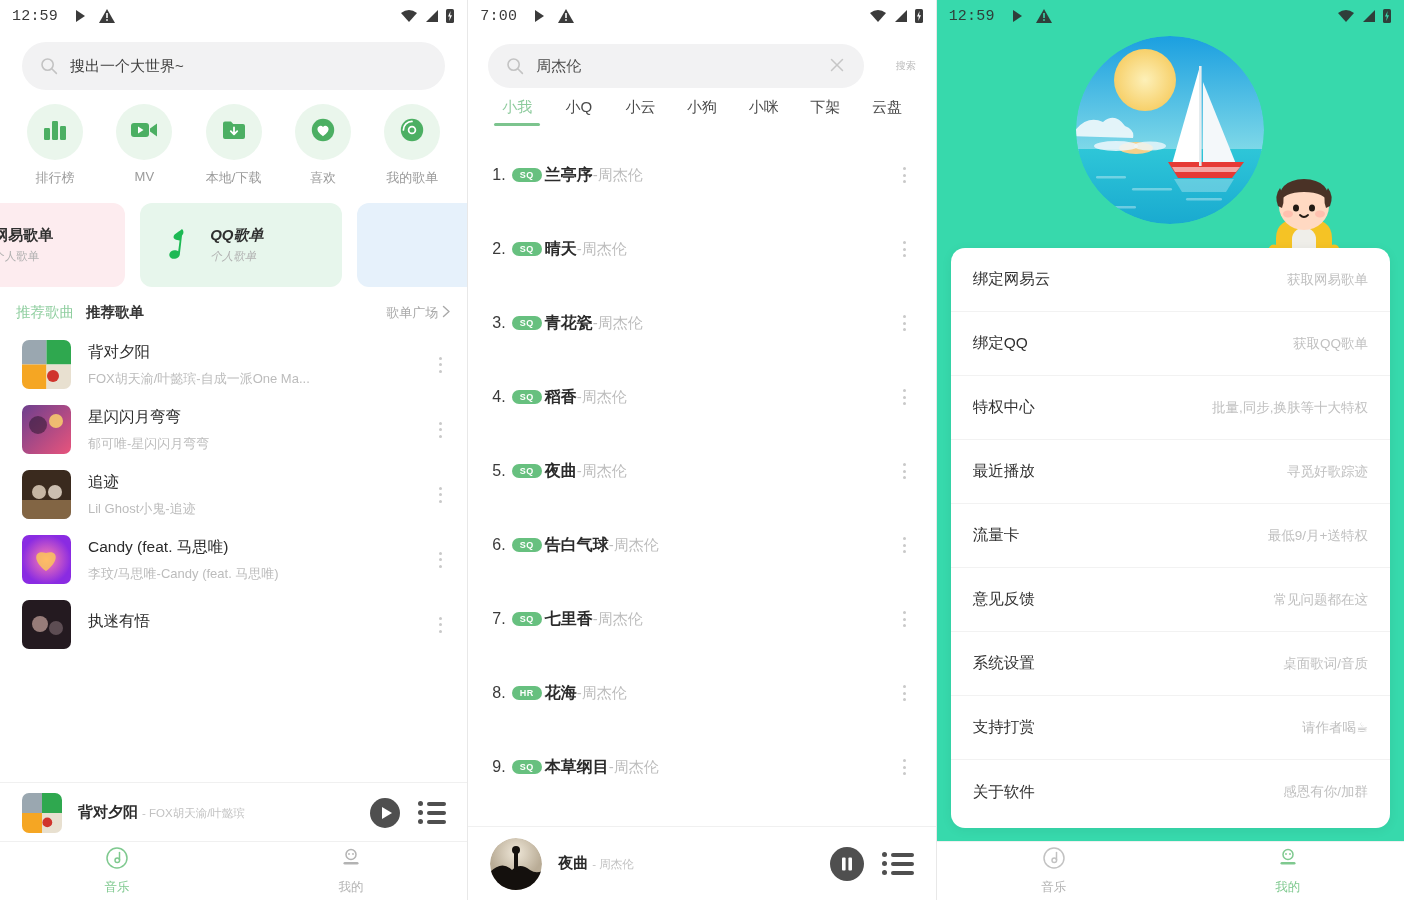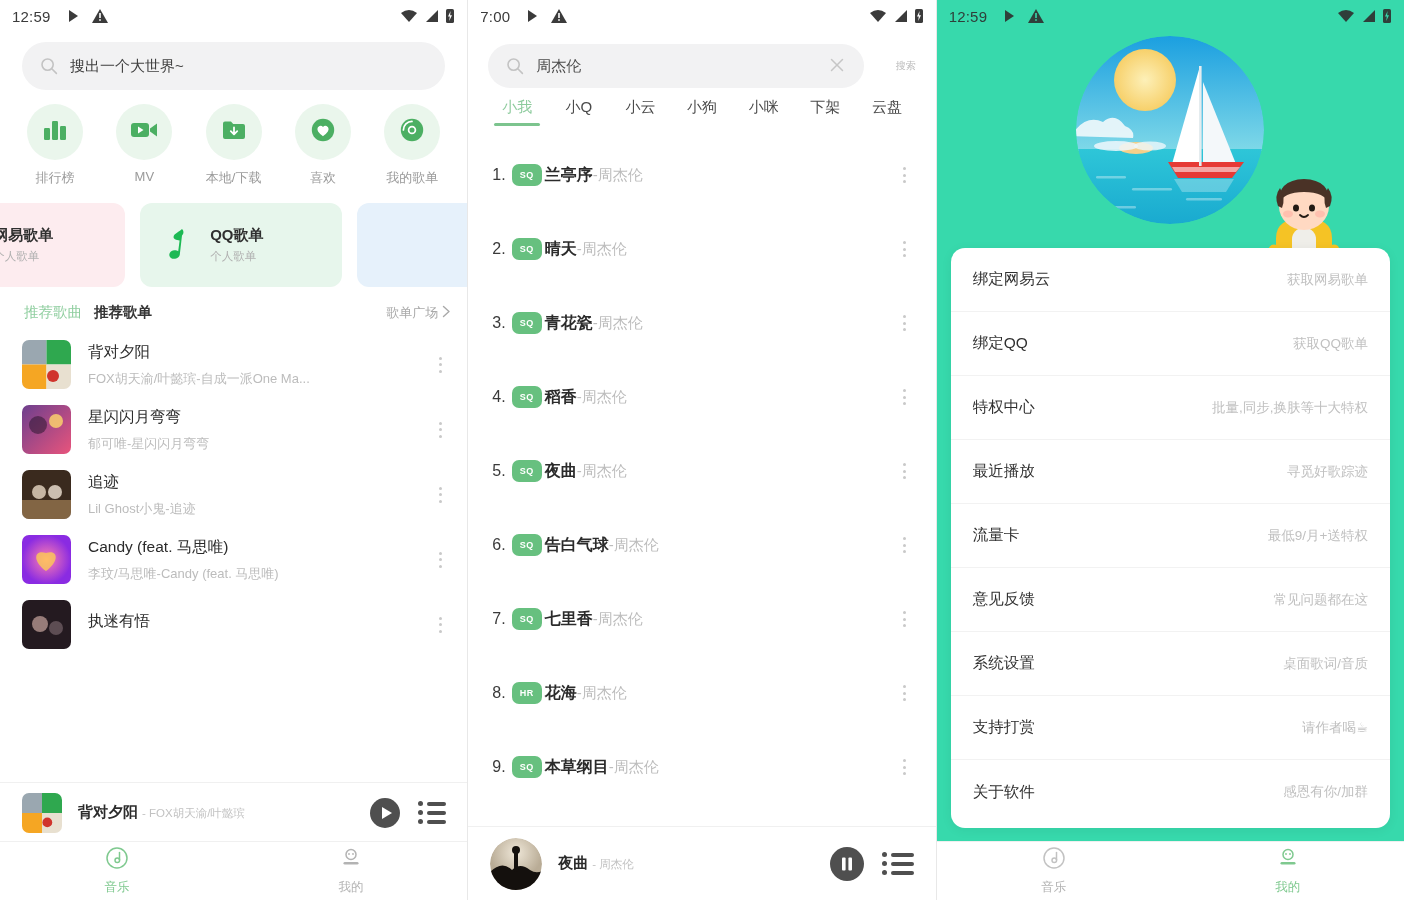--- a/index.html
+++ b/index.html
@@ -2,21 +2,21 @@
 <html><head>
 <meta charset="utf-8">
 <style>
   html,body{margin:0;padding:0;background:#fff;}
   body{width:1404px;height:900px;font-family:"Liberation Sans","DejaVu Sans",sans-serif;-webkit-font-smoothing:antialiased;}
   .screens{display:flex;width:1404px;height:900px;}
   .panel{width:468px;height:900px;position:relative;overflow:hidden;background:#fff;}
   .panel + .panel{border-left:1px solid #e8e8e8;}
 
   
-  .statusbar{height:32px;display:flex;align-items:center;padding:0 12px;font-size:15px;color:#3b3b3b;box-sizing:border-box;}
+  .statusbar{height:32px;display:flex;align-items:center;padding:0 12px;font-size:15px;color:#3b3b3b;box-sizing:border-box;font-family:Liberation Mono, monospace;}
   .statusbar .time{font-size:15px;letter-spacing:.2px;}
   .statusbar .sb-icons-left{display:flex;align-items:center;gap:14px;margin-left:18px;}
   .statusbar .spacer{flex:1;}
   .statusbar .sb-icons-right{display:flex;align-items:center;gap:6px;}
   .tri-play{width:0;height:0;border-left:9px solid #3b3b3b;border-top:6px solid transparent;border-bottom:6px solid transparent;}
   .warn{width:16px;height:14px;position:relative;}
   .warn svg{display:block;}
   .wifi svg,.sig svg,.bat svg{display:block;}
   .statusbar.light{color:#ffffff;}
   .statusbar.light .tri-play{border-left-color:#2f3f3a;}
@@ -30,28 +30,28 @@
   .searchbar .clear{margin-left:auto;color:#c4c4c4;font-size:20px;line-height:1;}
 
   .quick{display:flex;justify-content:space-between;padding:14px 24px 0 24px;}
   .quick-item{width:62px;display:flex;flex-direction:column;align-items:center;}
   .quick-circle{width:56px;height:56px;border-radius:50%;background:#eaf6ec;display:flex;align-items:center;justify-content:center;}
   .quick-label{margin-top:9px;font-size:13px;color:#9a9a9a;white-space:nowrap;}
 
   .cards{display:flex;gap:15px;padding:16px 0 0 15px;overflow:hidden;justify-content:center;}
   .card{width:202px;height:84px;border-radius:12px;display:flex;align-items:center;padding:0 18px;box-sizing:border-box;flex:0 0 auto;}
   .card.pink{background:#fdecef;}
-  .card.green{background:#e7f6ec;}
+  .card.green{background:#e7f6ec;font-style:italic;}
   .card.blue{background:#e6f1fb;}
   .card-ico{width:38px;flex:0 0 38px;display:flex;align-items:center;justify-content:center;}
   .card-txt{margin-left:14px;}
   .card-t{font-size:15px;color:#2f2f2f;font-weight:600;}
   .card-s{font-size:11.5px;color:#b1b1b1;margin-top:4px;}
 
-  .sectionrow{display:flex;align-items:baseline;padding:16px 16px 10px 16px;margin-left:8px;}
+  .sectionrow{display:flex;align-items:baseline;padding:16px 16px 10px 16px;}
   .sec-tab{font-size:14.5px;margin-right:12px;}
   .sec-tab.active{color:#8fce9f;}
   .sec-tab.inactive{color:#363636;font-weight:600;}
   .sec-more{margin-left:auto;font-size:13px;color:#a9a9a9;display:flex;align-items:center;gap:4px;}
 
   .songlist{padding:0 0 0 0;}
   .songrow{display:flex;align-items:center;padding:7px 16px 7px 22px;height:65px;box-sizing:border-box;}
   .thumb{width:49px;height:49px;border-radius:7px;flex:0 0 49px;overflow:hidden;position:relative;}
   .songmeta{margin-left:17px;flex:1;min-width:0;}
   .song-t{font-size:15.5px;color:#2b2b2b;white-space:nowrap;overflow:hidden;text-overflow:ellipsis;}
@@ -82,21 +82,21 @@
   .p2-search{padding:12px 20px 0 20px;display:flex;align-items:center;}
   .p2-search .searchbar{flex:1;height:44px;border-radius:22px;}
   .p2-btn{margin-left:32px;font-size:10px;color:#b9b9b9;}
   .tabs{display:flex;padding:10px 18px 0 18px;gap:0;}
   .tab{flex:1;text-align:center;font-size:15px;color:#4a4a4a;padding-bottom:9px;position:relative;}
   .tab.active{color:#8dcb9d;}
   .tab.active:after{content:"";position:absolute;left:50%;transform:translateX(-50%);bottom:0;width:46px;height:3px;border-radius:2px;background:#7cc48e;}
   .results{padding-top:12px;}
   .resrow{display:flex;align-items:center;height:74px;padding:0 20px 0 24px;box-sizing:border-box;}
   .res-idx{font-size:16px;color:#3a3a3a;margin-right:6px;}
-  .badge{display:inline-flex;align-items:center;justify-content:center;min-width:22px;height:22px;padding:0 4px;border-radius:7px;background:#67c07f;color:#fff;font-size:9px;font-weight:700;letter-spacing:.3px;margin-right:3px;}
+  .badge{display:inline-flex;align-items:center;justify-content:center;min-width:22px;height:14px;padding:0 4px;border-radius:7px;background:#67c07f;color:#fff;font-size:9px;font-weight:700;letter-spacing:.3px;margin-right:3px;}
   .res-name{font-size:16px;color:#2b2b2b;font-weight:600;}
   .res-art{font-size:15px;color:#bcbcbc;}
   .res-kebab{margin-left:auto;}
 
   
   .p3{background:#37d9ac;height:900px;position:relative;}
   .p3-head{height:250px;position:relative;}
   .weather-circle{position:absolute;left:50%;transform:translateX(-50%);top:4px;width:188px;height:188px;border-radius:50%;overflow:hidden;}
   .weather-label{position:absolute;top:214px;left:0;width:100%;text-align:center;color:#ffffff;font-size:13.5px;letter-spacing:3px;opacity:.92;}
   .avatar3d{position:absolute;right:48px;top:140px;width:104px;height:130px;}

